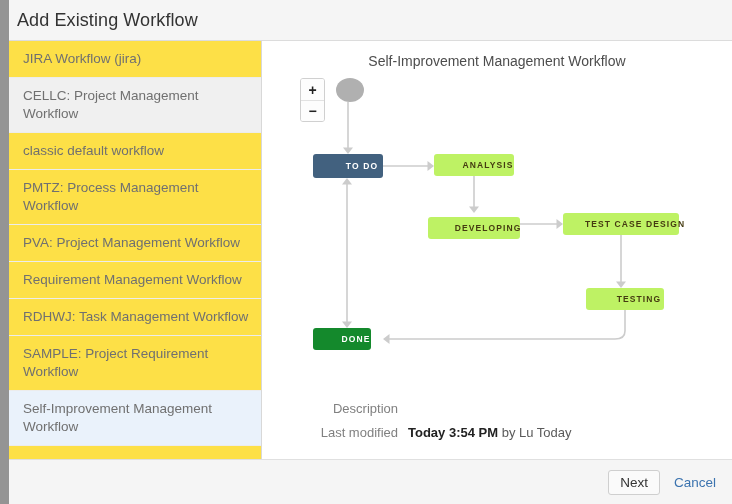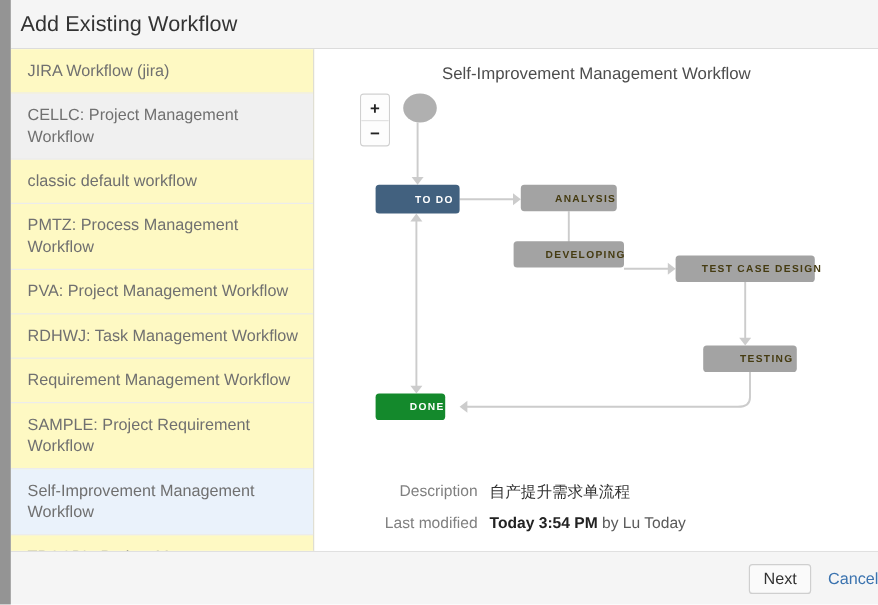--- a/index.html
+++ b/index.html
@@ -73,21 +73,21 @@
     background: #ffffff;
     border-bottom: 1px solid #e0e0e0;
   }
 
   
   .wf-list {
     width: 253px;
     flex: 0 0 253px;
     border-right: 1px solid #d8d8d8;
     overflow: hidden;
-    background: #fef9c3;
+    background: #fde047;
   }
   .wf-item {
     padding: 9px 10px 9px 14px;
     font-size: 13.5px;
     line-height: 18px;
     color: #707070;
     border-bottom: 1px solid #ececec;
     cursor: pointer;
     min-height: 36px;
   }
@@ -147,21 +147,21 @@
     white-space: nowrap;
     cursor: pointer;
     padding-left: 28px;
   }
   .node.start {
     border-radius: 50%;
     background: #b0b0b0;
     width: 24px; height: 24px;
   }
   .node.status-blue  { background: #42617f; color: #ffffff; }
-  .node.status-amber { background: #a3a3a3; color: #453b11; }
+  .node.status-amber { background: #bef264; color: #453b11; }
   .node.status-green { background: #14892c; color: #ffffff; }
 
   
   .meta {
     position: absolute;
     left: 50px; top: 360px;
     font-size: 13px;
     color: #707070;
   }
   .meta-row { display: flex; margin-bottom: 9px; align-items: flex-start; }
@@ -177,20 +177,21 @@
   .meta-value .soft { color: #5a5a5a; font-weight: normal; }
 
   
   .dialog-footer {
     height: 44px;
     flex: 0 0 44px;
     background: #f5f5f5;
     display: flex;
     align-items: center;
     justify-content: flex-end;
+    padding-right: 16px;
     position: relative;
   }
   .btn-next {
     font-family: "Liberation Sans", sans-serif;
     font-size: 13.5px;
     color: #333333;
     background: #fafafa;
     border: 1px solid #cfcfcf;
     border-radius: 3px;
     padding: 4px 11px;
@@ -241,22 +242,22 @@
     </div>
 
     <div class="dialog-body">
 
       <div class="wf-list">
           <div class="wf-item">JIRA Workflow (jira)</div>
           <div class="wf-item hover">CELLC: Project Management Workflow</div>
           <div class="wf-item">classic default workflow</div>
           <div class="wf-item">PMTZ: Process Management Workflow</div>
           <div class="wf-item">PVA: Project Management Workflow</div>
+          <div class="wf-item">Requirement Management Workflow</div>
           <div class="wf-item">RDHWJ: Task Management Workflow</div>
-          <div class="wf-item">Requirement Management Workflow</div>
           <div class="wf-item">SAMPLE: Project Requirement Workflow</div>
           <div class="wf-item selected">Self-Improvement Management Workflow</div>
           <div class="wf-item">TPCCBL: Project Management Workflow</div>
         </div>
 
       <div class="wf-preview">
 
         <div class="preview-title">Self-Improvement Management Workflow</div>
 
         <div class="zoom-ctrl">
@@ -278,30 +279,29 @@
               <polygon points="354,240.5 364,240.5 359,247" fill="#cccccc"></polygon>
               <path d="M 363 269 L 363 290 Q 363 298 353 298 L 127 298" stroke="#cccccc" stroke-width="1.6" fill="none"></path>
               <polygon points="127.5,293 127.5,303 121,298" fill="#cccccc"></polygon>
               <line x1="85" y1="143" x2="85" y2="281" stroke="#cccccc" stroke-width="1.6"></line>
               <polygon points="80,143.5 90,143.5 85,137" fill="#cccccc"></polygon>
               <polygon points="80,280.5 90,280.5 85,287" fill="#cccccc"></polygon>
             </svg>
         <div class="node start" style="left: 74px; top: 37px;"></div>
             <div class="node status-blue" style="left: 51px; top: 113px; width: 70px; height: 24px;">TO DO</div>
             <div class="node status-amber" style="left: 172px; top: 113px; width: 80px; height: 22px;">ANALYSIS</div>
-            <div class="node status-amber" style="left: 166px; top: 160px; width: 92px; height: 22px;">DEVELOPING</div>
+            <div class="node status-amber" style="left: 166px; top: 176px; width: 92px; height: 22px;">DEVELOPING</div>
             <div class="node status-amber" style="left: 301px; top: 172px; width: 116px; height: 22px;">TEST CASE DESIGN</div>
             <div class="node status-amber" style="left: 324px; top: 247px; width: 78px; height: 22px;">TESTING</div>
             <div class="node status-green" style="left: 51px; top: 287px; width: 58px; height: 22px;">DONE</div>
           </div>
 
         <div class="meta">
           <div class="meta-row">
             <div class="meta-label">Description</div>
-            <div class="meta-value">自产提升需求单流程</div>
           </div>
           <div class="meta-row">
             <div class="meta-label">Last modified</div>
             <div class="meta-value"><span class="strong">Today 3:54 PM</span><span class="soft"> by Lu Today</span></div>
           </div>
         </div>
 
       </div>
     </div>
 

